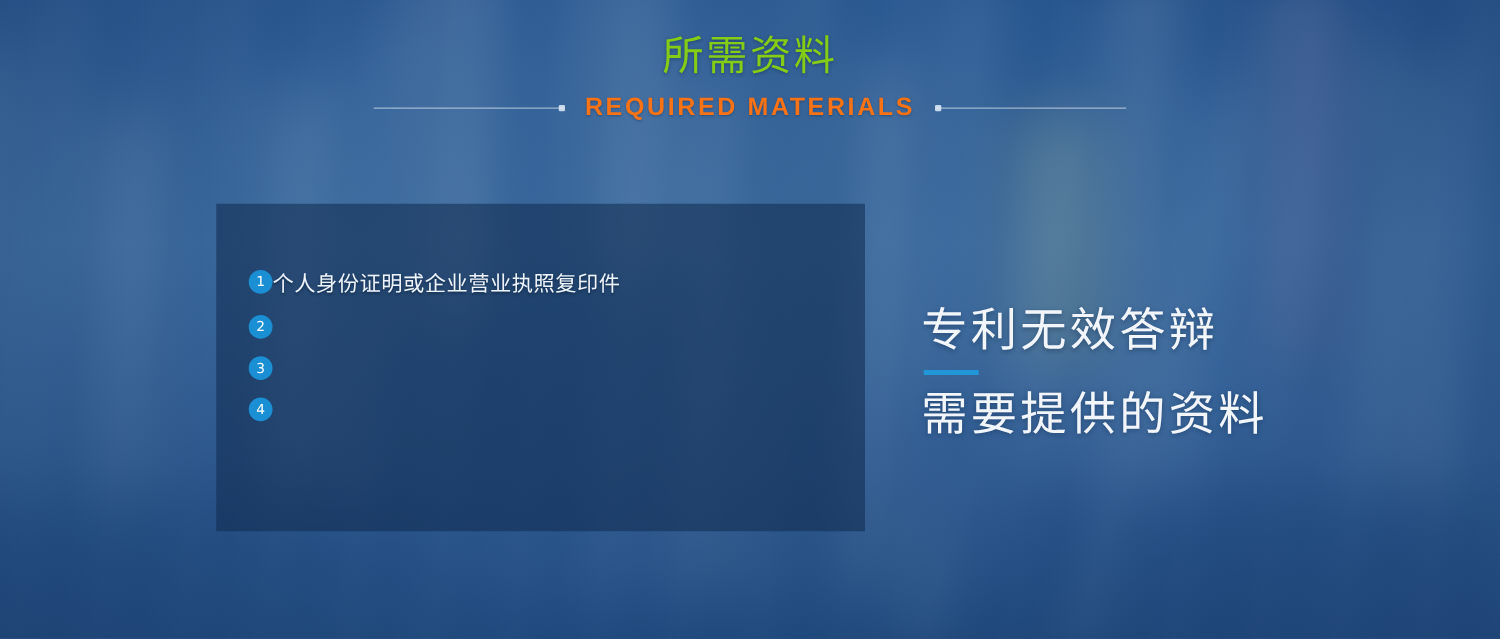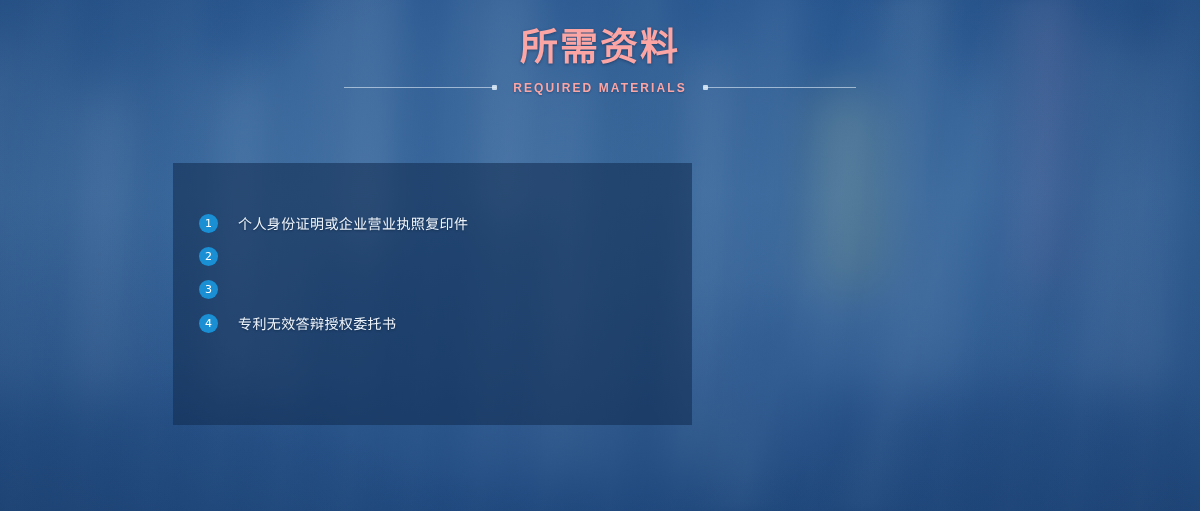--- a/index.html
+++ b/index.html
@@ -92,23 +92,23 @@
 
   
   .header {
     position: absolute;
     top: 26px;
     left: 0;
     width: 100%;
     text-align: center;
   }
   .header-title {
-    font-size: 38px;
-    font-weight: bold;
-    color: #fca5a5;
+    font-size: 33px;
+    font-weight: normal;
+    color: #84cc16;
     letter-spacing: 2px;
     line-height: 1.15;
     text-shadow: 0 1px 3px rgba(10,30,60,0.45);
     margin: 0;
   }
   .header-sub-row {
     display: flex;
     align-items: center;
     justify-content: center;
     margin-top: 11px;
@@ -124,24 +124,24 @@
     position: absolute;
     top: -2px;
     width: 5px;
     height: 5px;
     background: rgba(226,238,250,0.85);
     border-radius: 1px;
   }
   .header-rule.left::after  { right: -1px; }
   .header-rule.right::after { left: -1px; }
   .header-subtitle {
-    font-size: 12px;
+    font-size: 20px;
     font-weight: bold;
     letter-spacing: 2.1px;
-    color: #fca5a5;
+    color: #f97316;
     padding: 0 17px;
     white-space: nowrap;
     text-shadow: 0 1px 2px rgba(10,30,60,0.35);
   }
 
   
   .panel {
     position: absolute;
     left: 173px;
     top: 163px;
@@ -168,22 +168,21 @@
     height: 19px;
     border-radius: 50%;
     background: #1a8fd4;
     color: #ffffff;
     font-size: 11px;
     line-height: 19px;
     text-align: center;
     font-family: "DejaVu Sans", sans-serif;
   }
   .list-text {
-    margin-left: 20px;
-    font-size: 14px;
+    font-size: 17px;
     color: #eef4fb;
     letter-spacing: 0.4px;
     text-shadow: 0 1px 2px rgba(8,26,52,0.5);
   }
 
   
   .right-block {
     position: absolute;
     left: 737px;
     top: 244px;
@@ -263,20 +262,24 @@
       <div class="list-item">
         <span class="badge">2</span>
       </div>
 
       <div class="list-item">
         <span class="badge">3</span>
       </div>
 
       <div class="list-item">
         <span class="badge">4</span>
-        <span class="list-text">专利无效答辩授权委托书</span>
       </div>
 
     </div>
   </div>
 
+  <div class="right-block">
+    <div class="right-line">专利无效答辩</div>
+    <div class="right-divider"></div>
+    <div class="right-line">需要提供的资料</div>
+  </div>
 
 </div>
 
 </body></html>

